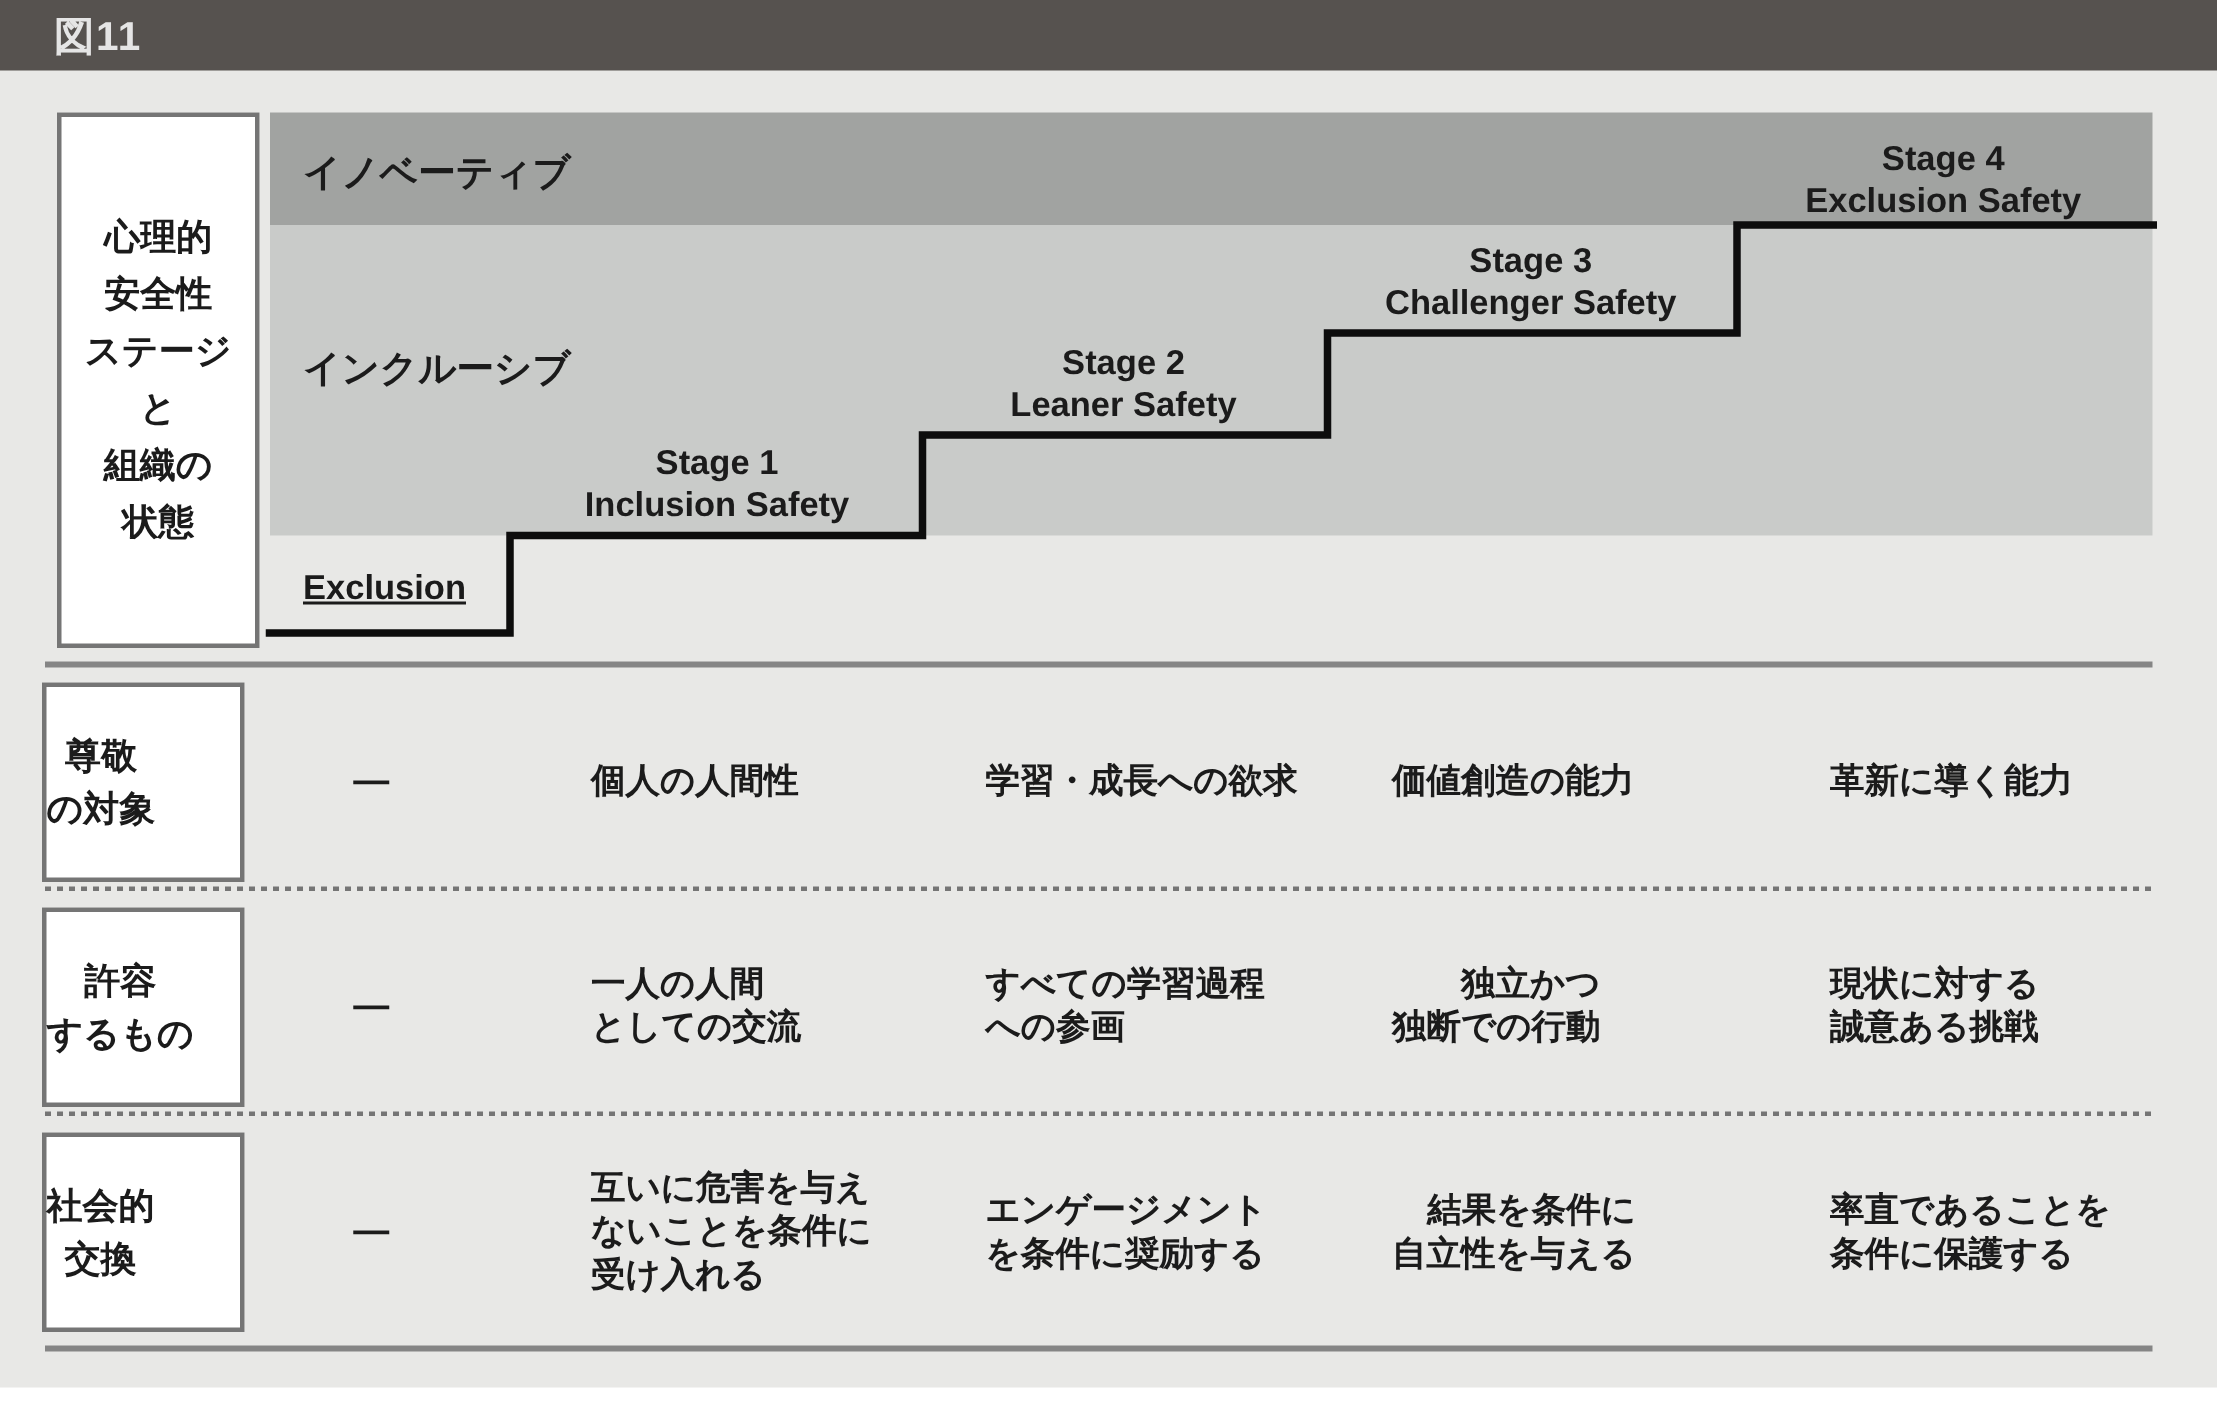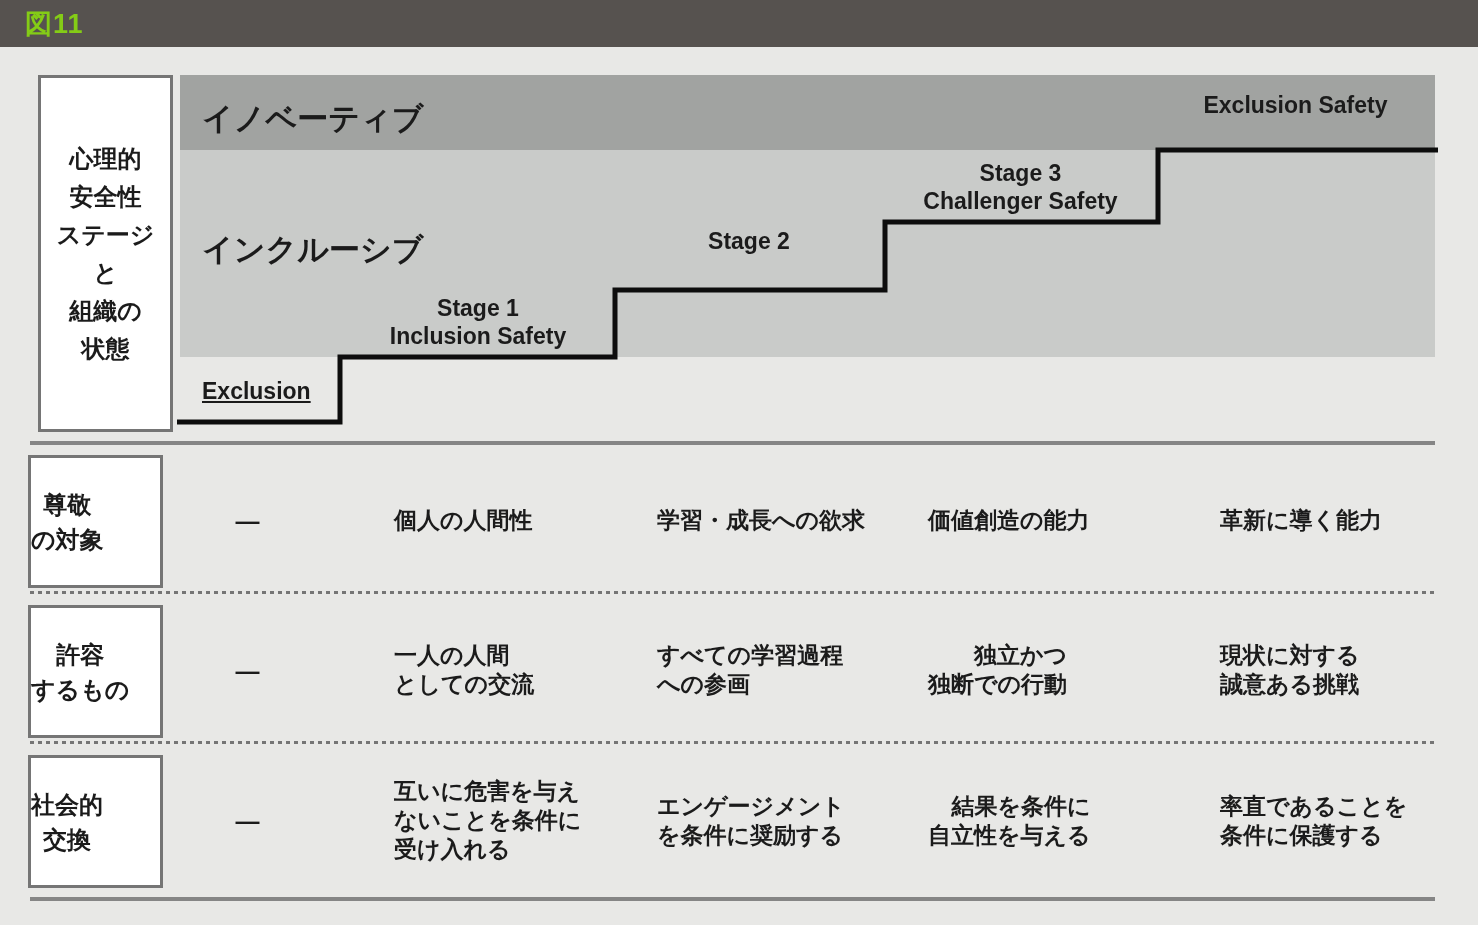--- a/index.html
+++ b/index.html
@@ -8,33 +8,33 @@
     background:#ffffff;
     font-family:"Liberation Sans","DejaVu Sans",sans-serif;
     color:#1b1b1b;
   }
   .abs{position:absolute;}
   
   .page-bg{left:0;top:0;width:1478px;height:925px;background:#e8e8e6;}
   
   .title-bar{
     left:0;top:0;width:1478px;height:47px;background:#56524f;
-    display:flex;align-items:center;gap:28px;padding-left:25px;box-sizing:border-box;
-    color:#84cc16;font-size:27px;font-weight:700;letter-spacing:1px;white-space:nowrap;
+    display:flex;align-items:center;gap:28px;padding-left:36px;box-sizing:border-box;
+    color:#e5e5e5;font-size:27px;font-weight:700;letter-spacing:1px;white-space:nowrap;
   }
   
   .side-box{
     left:28px;top:75px;width:135px;height:357px;background:#ffffff;
     border:3px solid #757575;box-sizing:border-box;
     display:flex;align-items:center;justify-content:center;text-align:center;margin-left:10px;
   }
   .side-box .lines{font-size:24px;font-weight:700;line-height:38px;white-space:pre-line;}
   .band-innovative{left:180px;top:75px;width:1255px;height:75px;background:#a1a3a1;}
   .band-inclusive{left:180px;top:150px;width:1255px;height:207px;background:#c9cbc9;}
-  .band-label{font-size:31px;font-weight:600;color:#1b1b1b;white-space:nowrap;text-align:center;}
+  .band-label{font-size:25px;font-weight:600;color:#1b1b1b;white-space:nowrap;text-align:center;}
   .lbl-innovative{left:202px;top:98px;}
   .lbl-inclusive{left:202px;top:229px;}
   .lbl-exclusion{left:202px;top:378px;font-size:23px;font-weight:600;text-decoration:underline;}
   .stair-svg{left:177px;top:72px;}
   .stage-label{
     text-align:center;font-size:23px;font-weight:600;line-height:28px;white-space:nowrap;
   }
   .stage-label div{white-space:nowrap;}
   .s1{left:340px;top:294px;width:276px;}
   .s2{left:613px;top:227px;width:272px;}
@@ -101,26 +101,28 @@
 <svg class="abs stair-svg" width="1261" height="356" viewBox="0 0 1261 356">
   <polyline points="0,350 163,350 163,285 438,285 438,218 708,218 708,150 981,150 981,78 1261,78" fill="none" stroke="#0d0d0d" stroke-width="5"></polyline>
 </svg>
 
 <div class="abs stage-label s1">
   <div>Stage 1</div>
   <div>Inclusion Safety</div>
 </div>
 <div class="abs stage-label s2">
   <div>Stage 2</div>
+  <div>Leaner Safety</div>
 </div>
 <div class="abs stage-label s3">
   <div>Stage 3</div>
   <div>Challenger Safety</div>
 </div>
 <div class="abs stage-label s4">
+  <div>Stage 4</div>
   <div>Exclusion Safety</div>
 </div>
 
 <div class="abs sep-solid sep1"></div>
 <div class="abs sep-dotted dot1"></div>
 <div class="abs sep-dotted dot2"></div>
 <div class="abs sep-solid sep2"></div>
 
 <div class="abs row-box rb1">
   <div class="lines">尊敬

